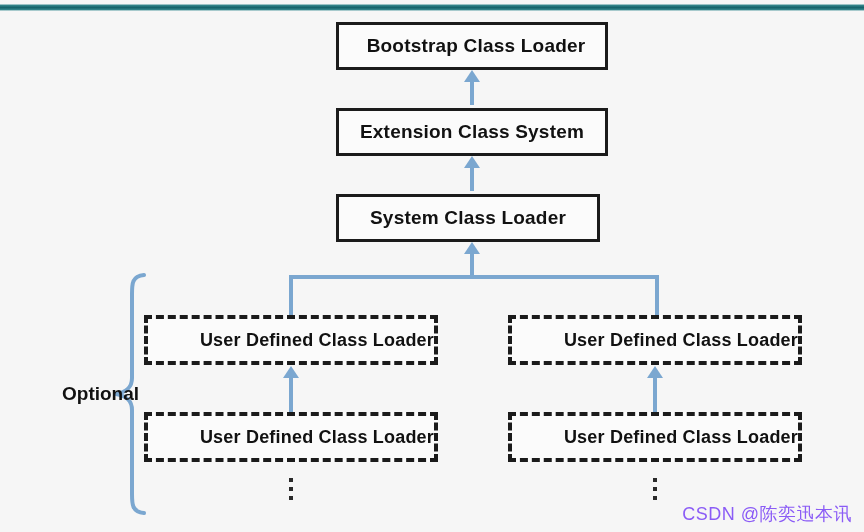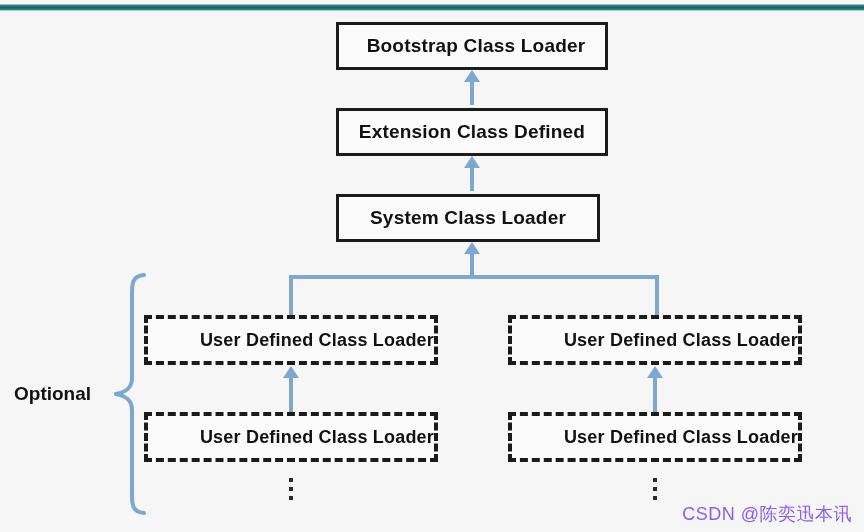--- a/index.html
+++ b/index.html
@@ -75,20 +75,21 @@
     border-bottom: 12px solid #7ba7d0;
   }
 
   
   .optional-label {
     position: absolute;
     font-size: 19px;
     font-weight: bold;
     color: #111111;
     white-space: nowrap;
+    margin-left: 48px;
   }
   .brace {
     position: absolute;
   }
   .brace svg { display: block; }
 
   
   .vdots {
     position: absolute;
     display: flex;
@@ -122,21 +123,21 @@
   <div class="top-rule"></div>
 
   <div class="node solid" style="left:336px; top:22px; width:272px; height:48px;padding-left:8px;">
     <span>Bootstrap Class Loader</span>
   </div>
 
   <div class="conn v" style="left:470px; top:82px; height:23px;"></div>
   <div class="arrowhead" style="left:464px; top:70px;"></div>
 
   <div class="node solid" style="left:336px; top:108px; width:272px; height:48px;">
-    <span>Extension Class Defined</span>
+    <span>Extension Class System</span>
   </div>
 
   <div class="conn v" style="left:470px; top:168px; height:23px;"></div>
   <div class="arrowhead" style="left:464px; top:156px;"></div>
 
   <div class="node solid" style="left:336px; top:194px; width:264px; height:48px;">
     <span>System Class Loader</span>
   </div>
 
   <div class="conn v" style="left:470px; top:254px; height:25px;"></div>

